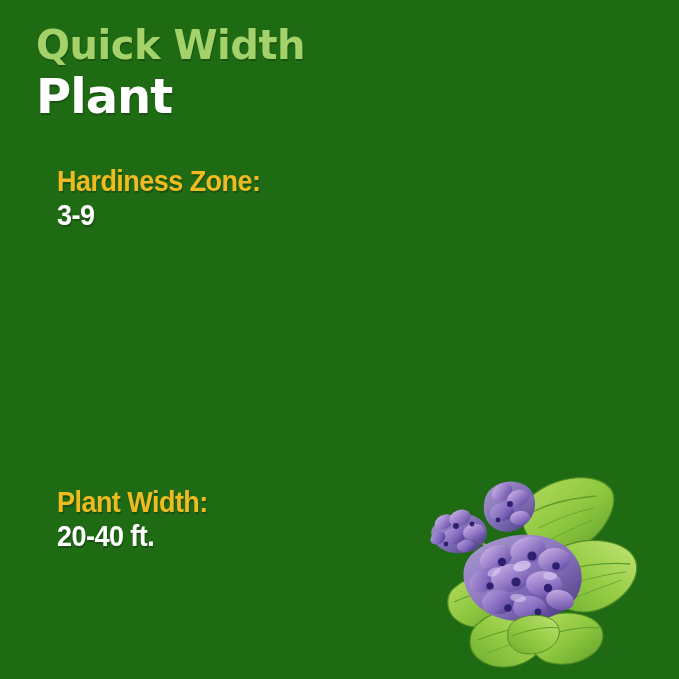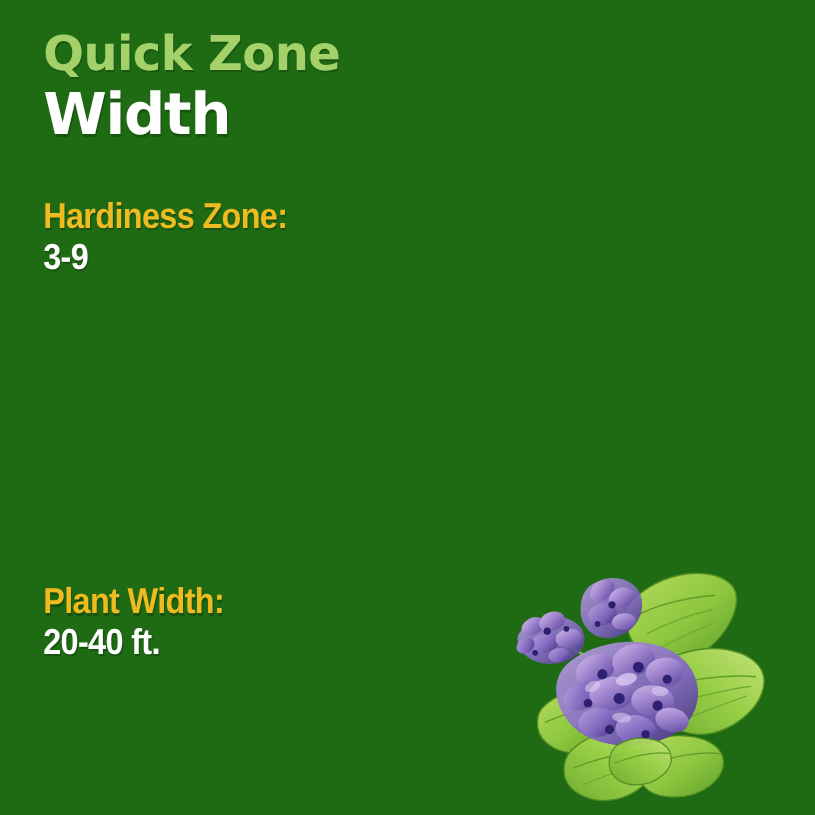--- a/index.html
+++ b/index.html
@@ -50,20 +50,21 @@
   
   #facts {
     position: absolute;
     left: 36px;
     top: 164px;
     width: 620px;
   }
   .fact-row {
     position: relative;
     height: 107px;
+    margin-left: 21px;
   }
   .fact {
     position: absolute;
     top: 0;
   }
   .fact.col-left  { left: 0px; }
   .fact.col-right { left: 374px; }
 
   .fact-label {
     font-family: "Liberation Sans Narrow", "Liberation Sans", sans-serif;
@@ -99,22 +100,22 @@
     height: 210px;
   }
   #plant svg { display: block; width: 100%; height: 100%; }
 </style>
 </head>
 <body>
 
 <div id="card">
 
   <div id="header">
-    <div id="kicker">Quick Zone</div>
-    <div id="title">Width</div>
+    <div id="kicker">Quick Width</div>
+    <div id="title">Plant</div>
   </div>
 
   <div id="facts">
 
     <div class="fact-row">
       <div class="fact col-left">
         <div class="fact-label">Hardiness Zone:</div>
         <div class="fact-value">3-9</div>
       </div>
     </div>

